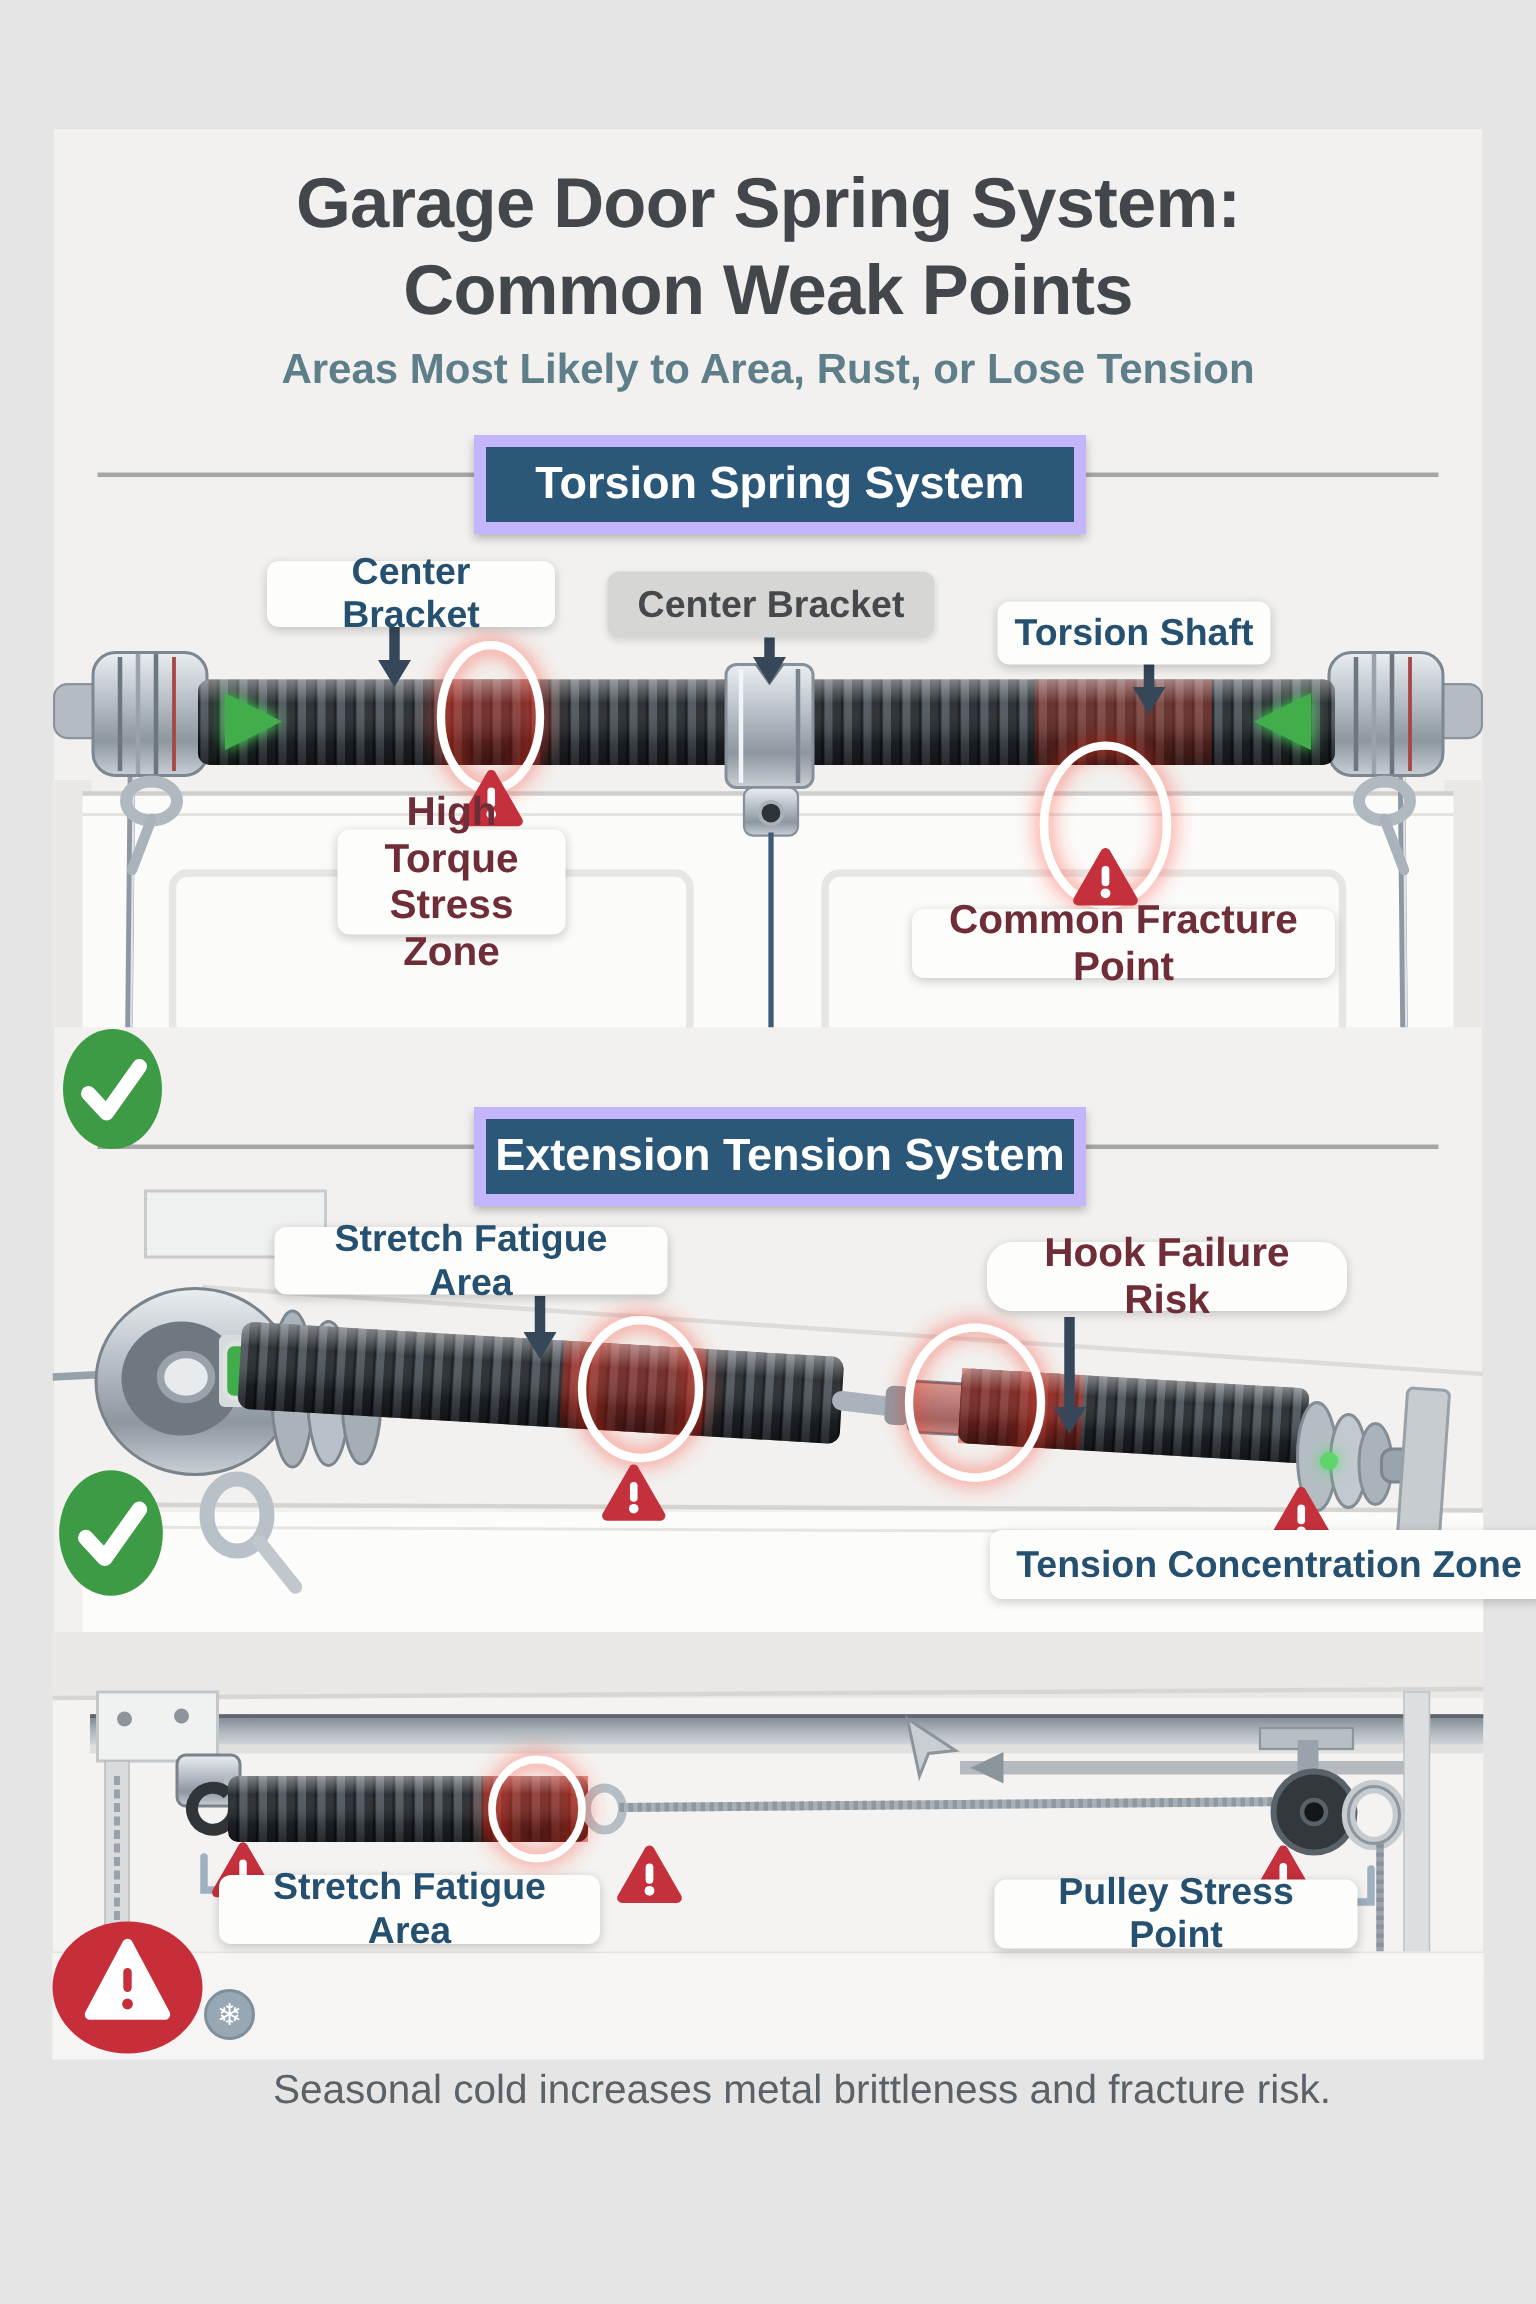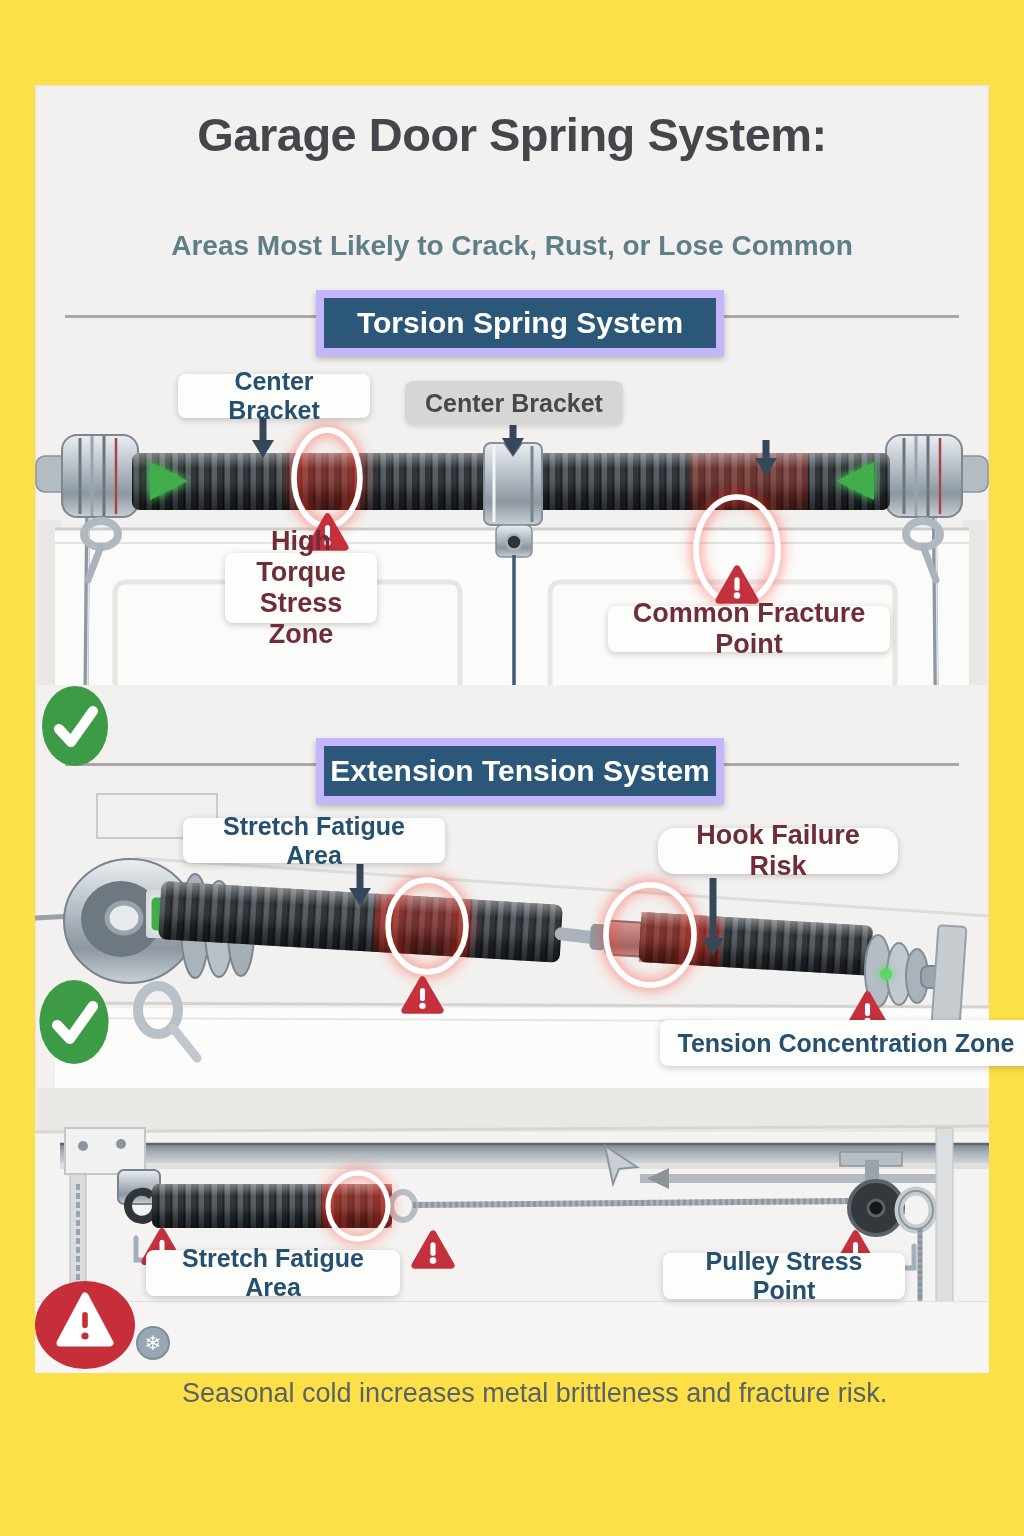--- a/index.html
+++ b/index.html
@@ -1,17 +1,17 @@
 <!DOCTYPE html>
 <html><head>
 <meta charset="utf-8">
 <style>
   html,body{margin:0;padding:0;}
   .page{
-    position:relative;width:1024px;height:1536px;background:#fde047;
+    position:relative;width:1024px;height:1536px;background:#e5e5e5;
     font-family:"Liberation Sans","DejaVu Sans",sans-serif;overflow:hidden;
   }
   .card{
     position:absolute;left:35px;top:85px;width:954px;height:1287px;
     background:#f2f1ef;border:1px solid #e4e3e1;box-sizing:border-box;
   }
   .title{
     position:absolute;left:0;top:106px;width:1024px;text-align:center;
     font-size:47px;line-height:58px;font-weight:800;color:#43474b;letter-spacing:-0.5px;
   }
@@ -96,22 +96,23 @@
         <ellipse cx="35" cy="42" rx="33" ry="40" fill="#3d9b45"></ellipse>
         <path d="M19 45 L31 58 L53 27" fill="none" stroke="#ffffff" stroke-width="10" stroke-linecap="round" stroke-linejoin="round"></path>
       </symbol>
     </defs>
   </svg>
 
   <div class="card"></div>
 
   <div class="title">
     <span>Garage Door Spring System:</span><br>
+    <span>Common Weak Points</span>
   </div>
-  <div class="subtitle">Areas Most Likely to Crack, Rust, or Lose Common</div>
+  <div class="subtitle">Areas Most Likely to Area, Rust, or Lose Tension</div>
 
   <div class="banner-line" style="left:65px;top:315px;width:894px;"></div>
   <div class="banner" style="left:316px;top:290px;">Torsion Spring System</div>
 
   <svg class="art" style="top:350px;" width="954" height="335" viewBox="0 0 954 335">
 
     <g>
       <rect x="0" y="170" width="26" height="165" fill="#eae8e5"></rect>
       <rect x="928" y="170" width="26" height="165" fill="#eae8e5"></rect>
       <rect x="20" y="178" width="914" height="157" fill="#fbfbfa"></rect>
@@ -182,20 +183,21 @@
 
     <ellipse cx="292" cy="128" rx="33" ry="48" fill="none" stroke="#ffffff" stroke-width="5.5" filter="url(#redglow)"></ellipse>
     <ellipse cx="702" cy="200" rx="41" ry="53" fill="none" stroke="#ffffff" stroke-width="5.5" filter="url(#redglow)"></ellipse>
 
     <use href="#warn" x="270" y="160" width="45" height="45"></use>
     <use href="#warn" x="679" y="212" width="46" height="46"></use>
   </svg>
 
   <div class="callout blue" style="left:178px;top:374px;width:192px;height:44px;">Center Bracket</div>
   <div class="callout graybox" style="left:405px;top:381px;width:218px;height:44px;">Center Bracket</div>
+  <div class="callout blue" style="left:665px;top:401px;width:182px;height:42px;">Torsion Shaft</div>
   <div class="callout maroon" style="left:225px;top:553px;width:152px;height:70px;">High Torque Stress Zone</div>
   <div class="callout maroon" style="left:608px;top:606px;width:282px;height:46px;">Common Fracture Point</div>
 
   <svg class="badge" style="left:40px;top:684px;" width="70" height="84" viewBox="0 0 70 84">
     <use href="#check" x="0" y="0" width="70" height="84"></use>
   </svg>
 
   <div class="banner-line" style="left:65px;top:763px;width:894px;"></div>
   <div class="banner" style="left:316px;top:738px;">Extension Tension System</div>
 

